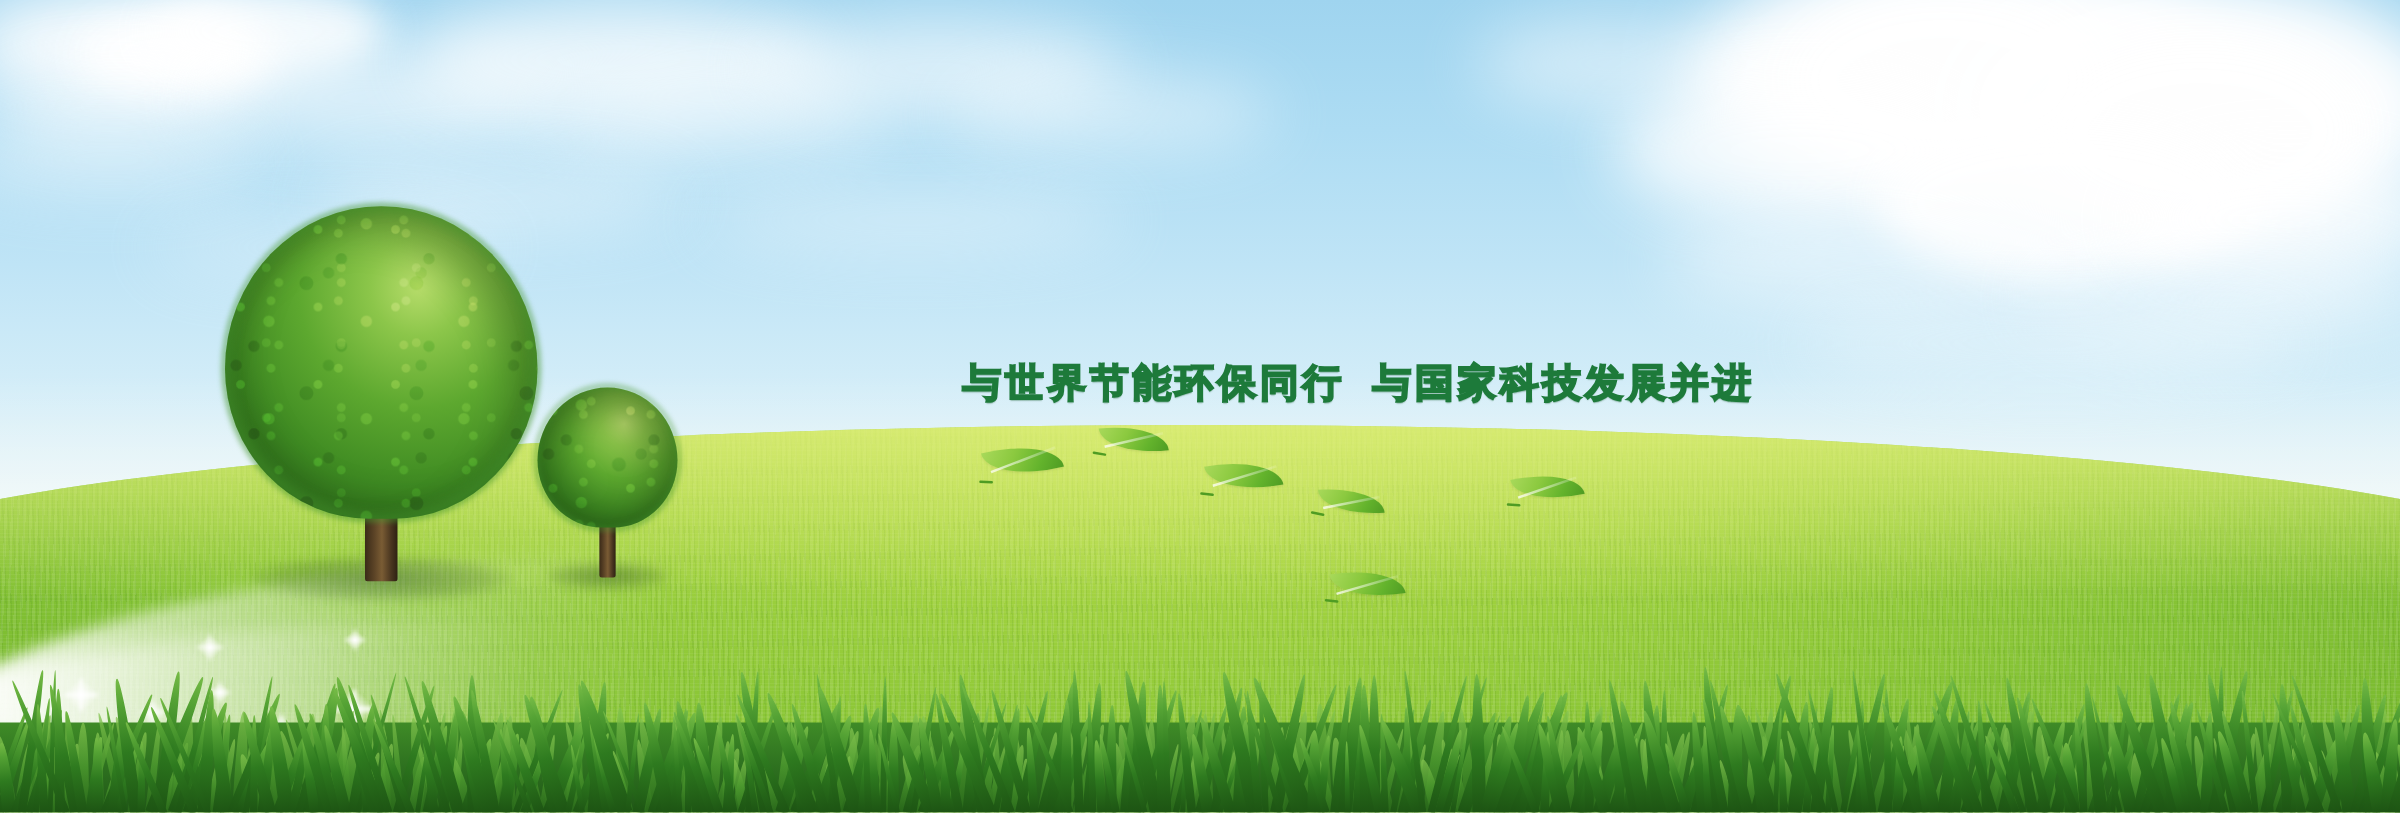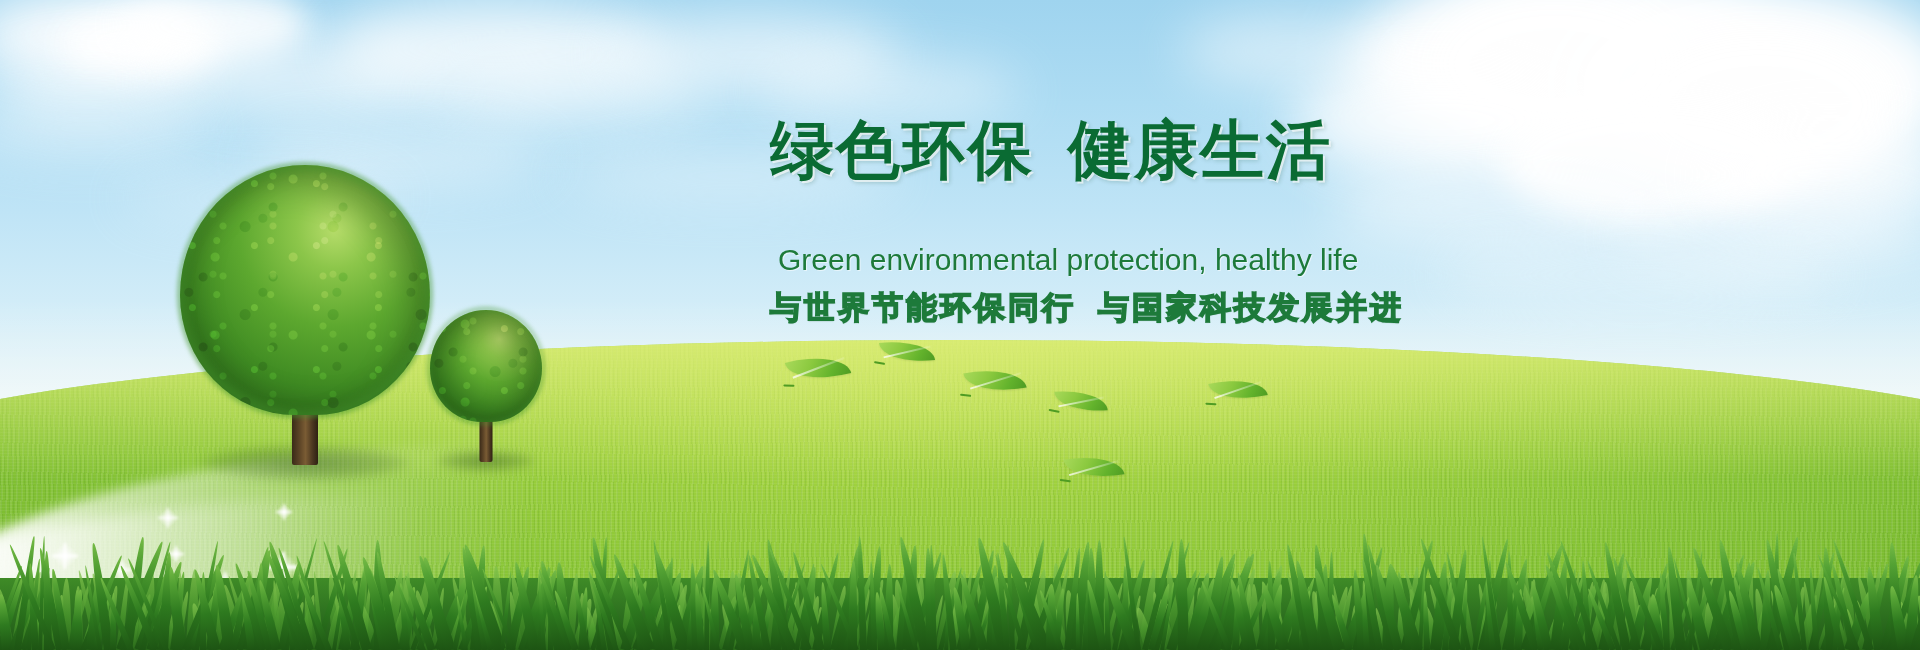--- a/index.html
+++ b/index.html
@@ -886,20 +886,18 @@
         <div class="blade" style="left:1892px;width:12.0px;height:108.5px;transform:rotate(-3.3deg);"></div>
         <div class="blade" style="left:1898px;width:11.7px;height:64.6px;transform:rotate(-10.9deg);"></div>
         <div class="blade" style="left:1904px;width:10.7px;height:74.9px;transform:rotate(5.2deg);"></div>
         <div class="blade" style="left:1910px;width:10.6px;height:103.6px;transform:rotate(16.2deg);"></div>
         <div class="blade" style="left:1916px;width:4.3px;height:115.5px;transform:rotate(4.7deg);"></div>
         <div class="blade" style="left:1928px;width:8.5px;height:56.1px;transform:rotate(-14.1deg);"></div>
       </div>
   </div>
 
   <div class="copy">
-    <div class="headline"><span>绿色环保</span><span class="gap"></span><span>健康生活</span></div>
-
-    <div class="subtitle-en">Green environmental protection, healthy life</div>
+
 
     <div class="subtitle-cn"><span>与世界节能环保同行</span><span class="gap"></span><span>与国家科技发展并进</span></div>
   </div>
 
 </div>
 
 </body></html>

